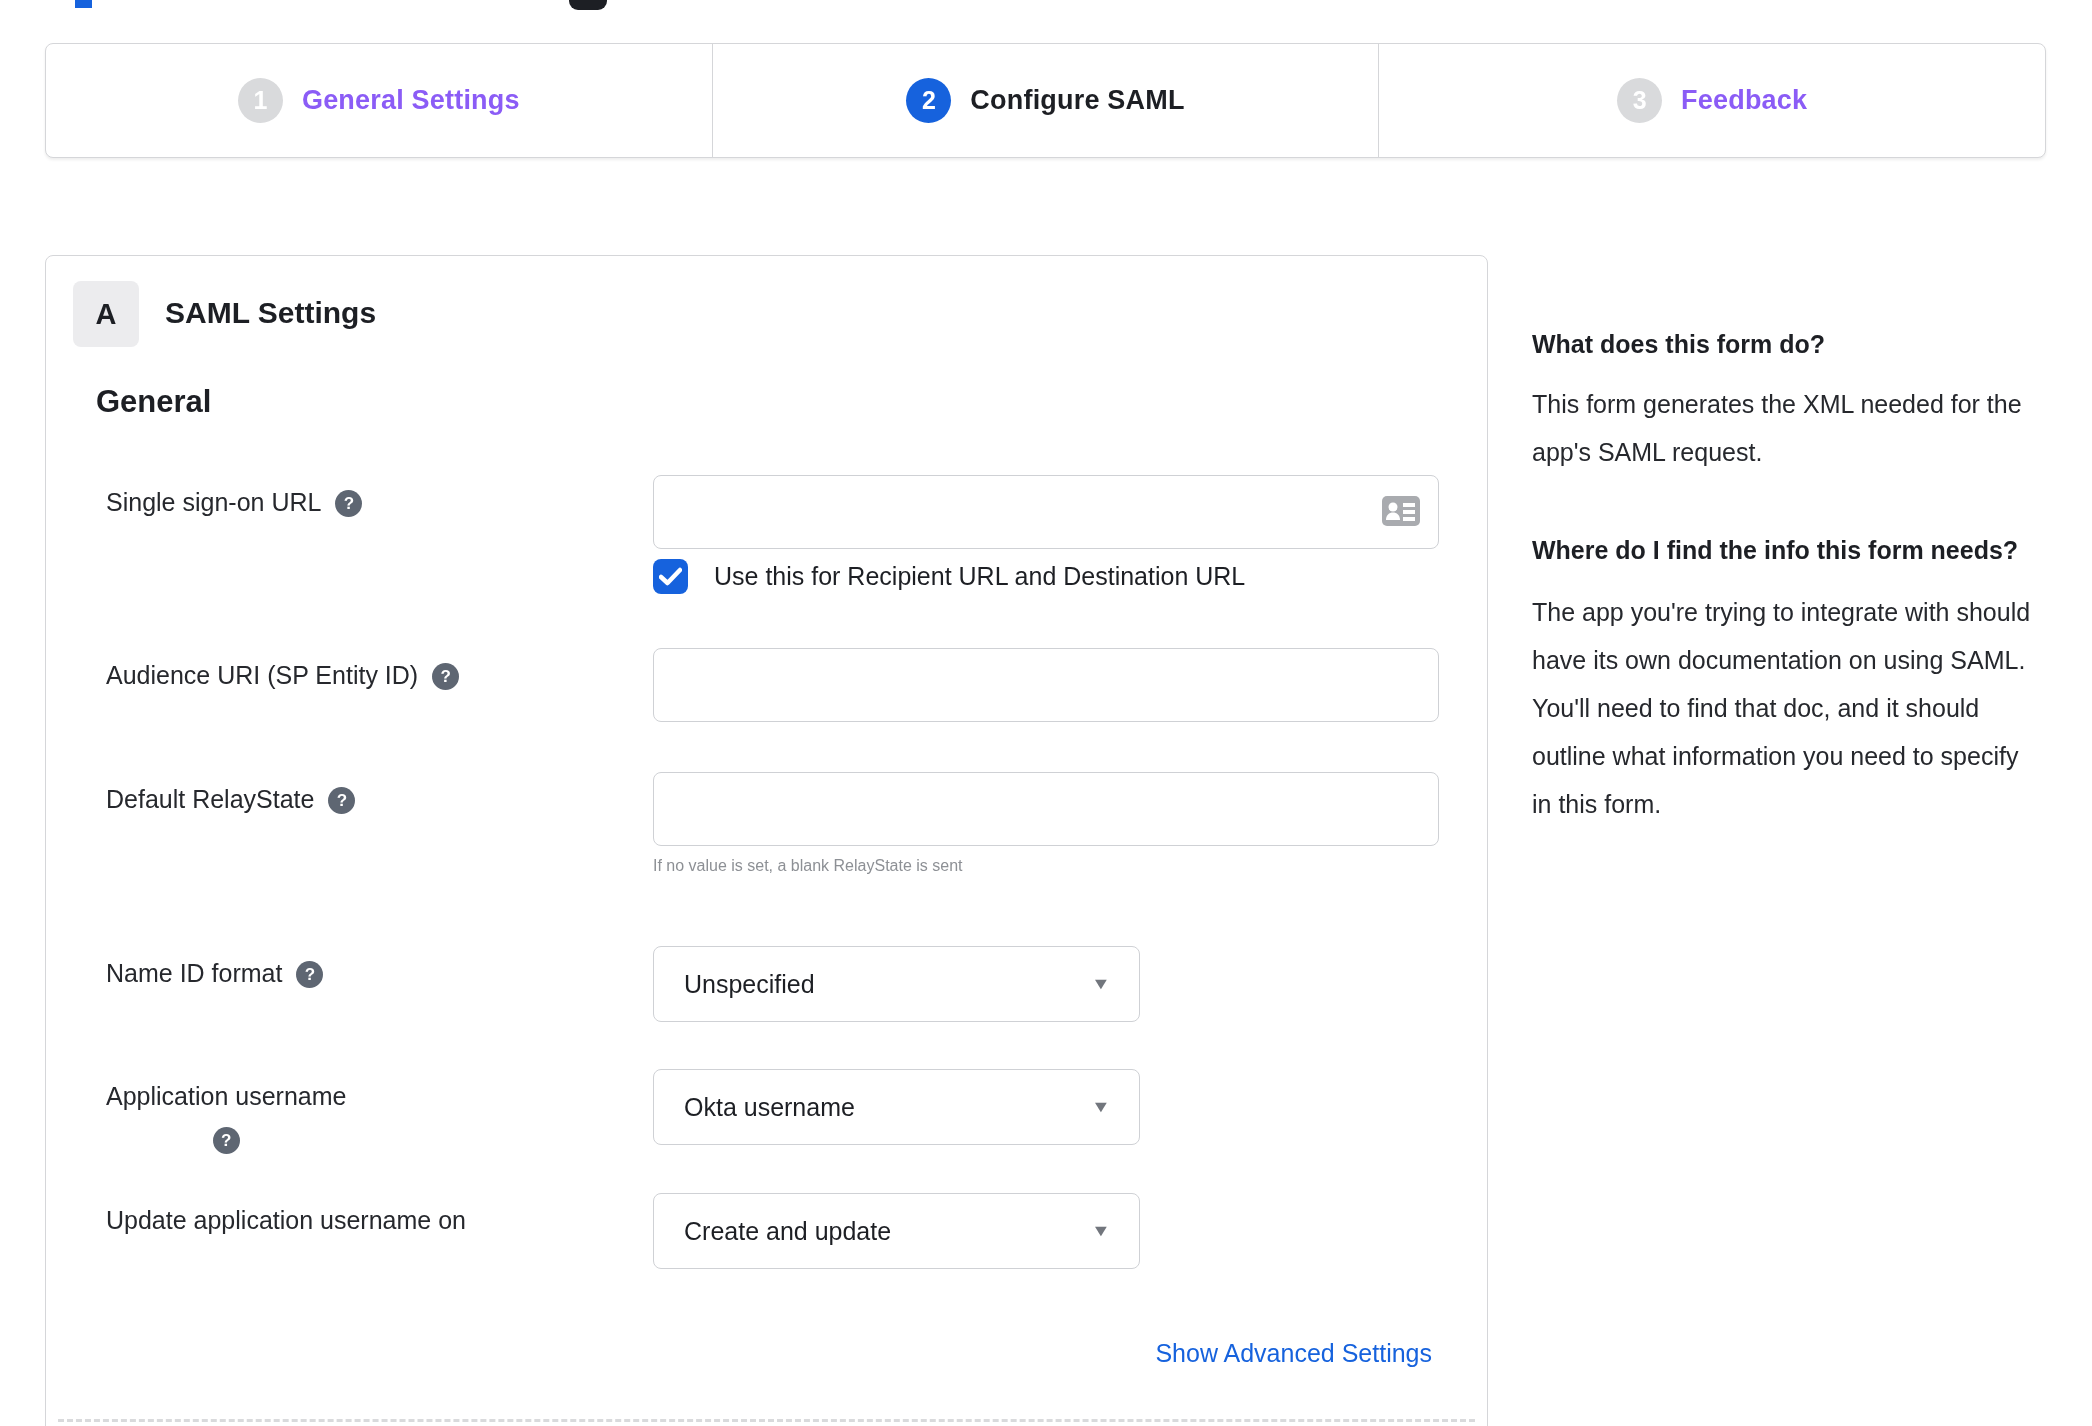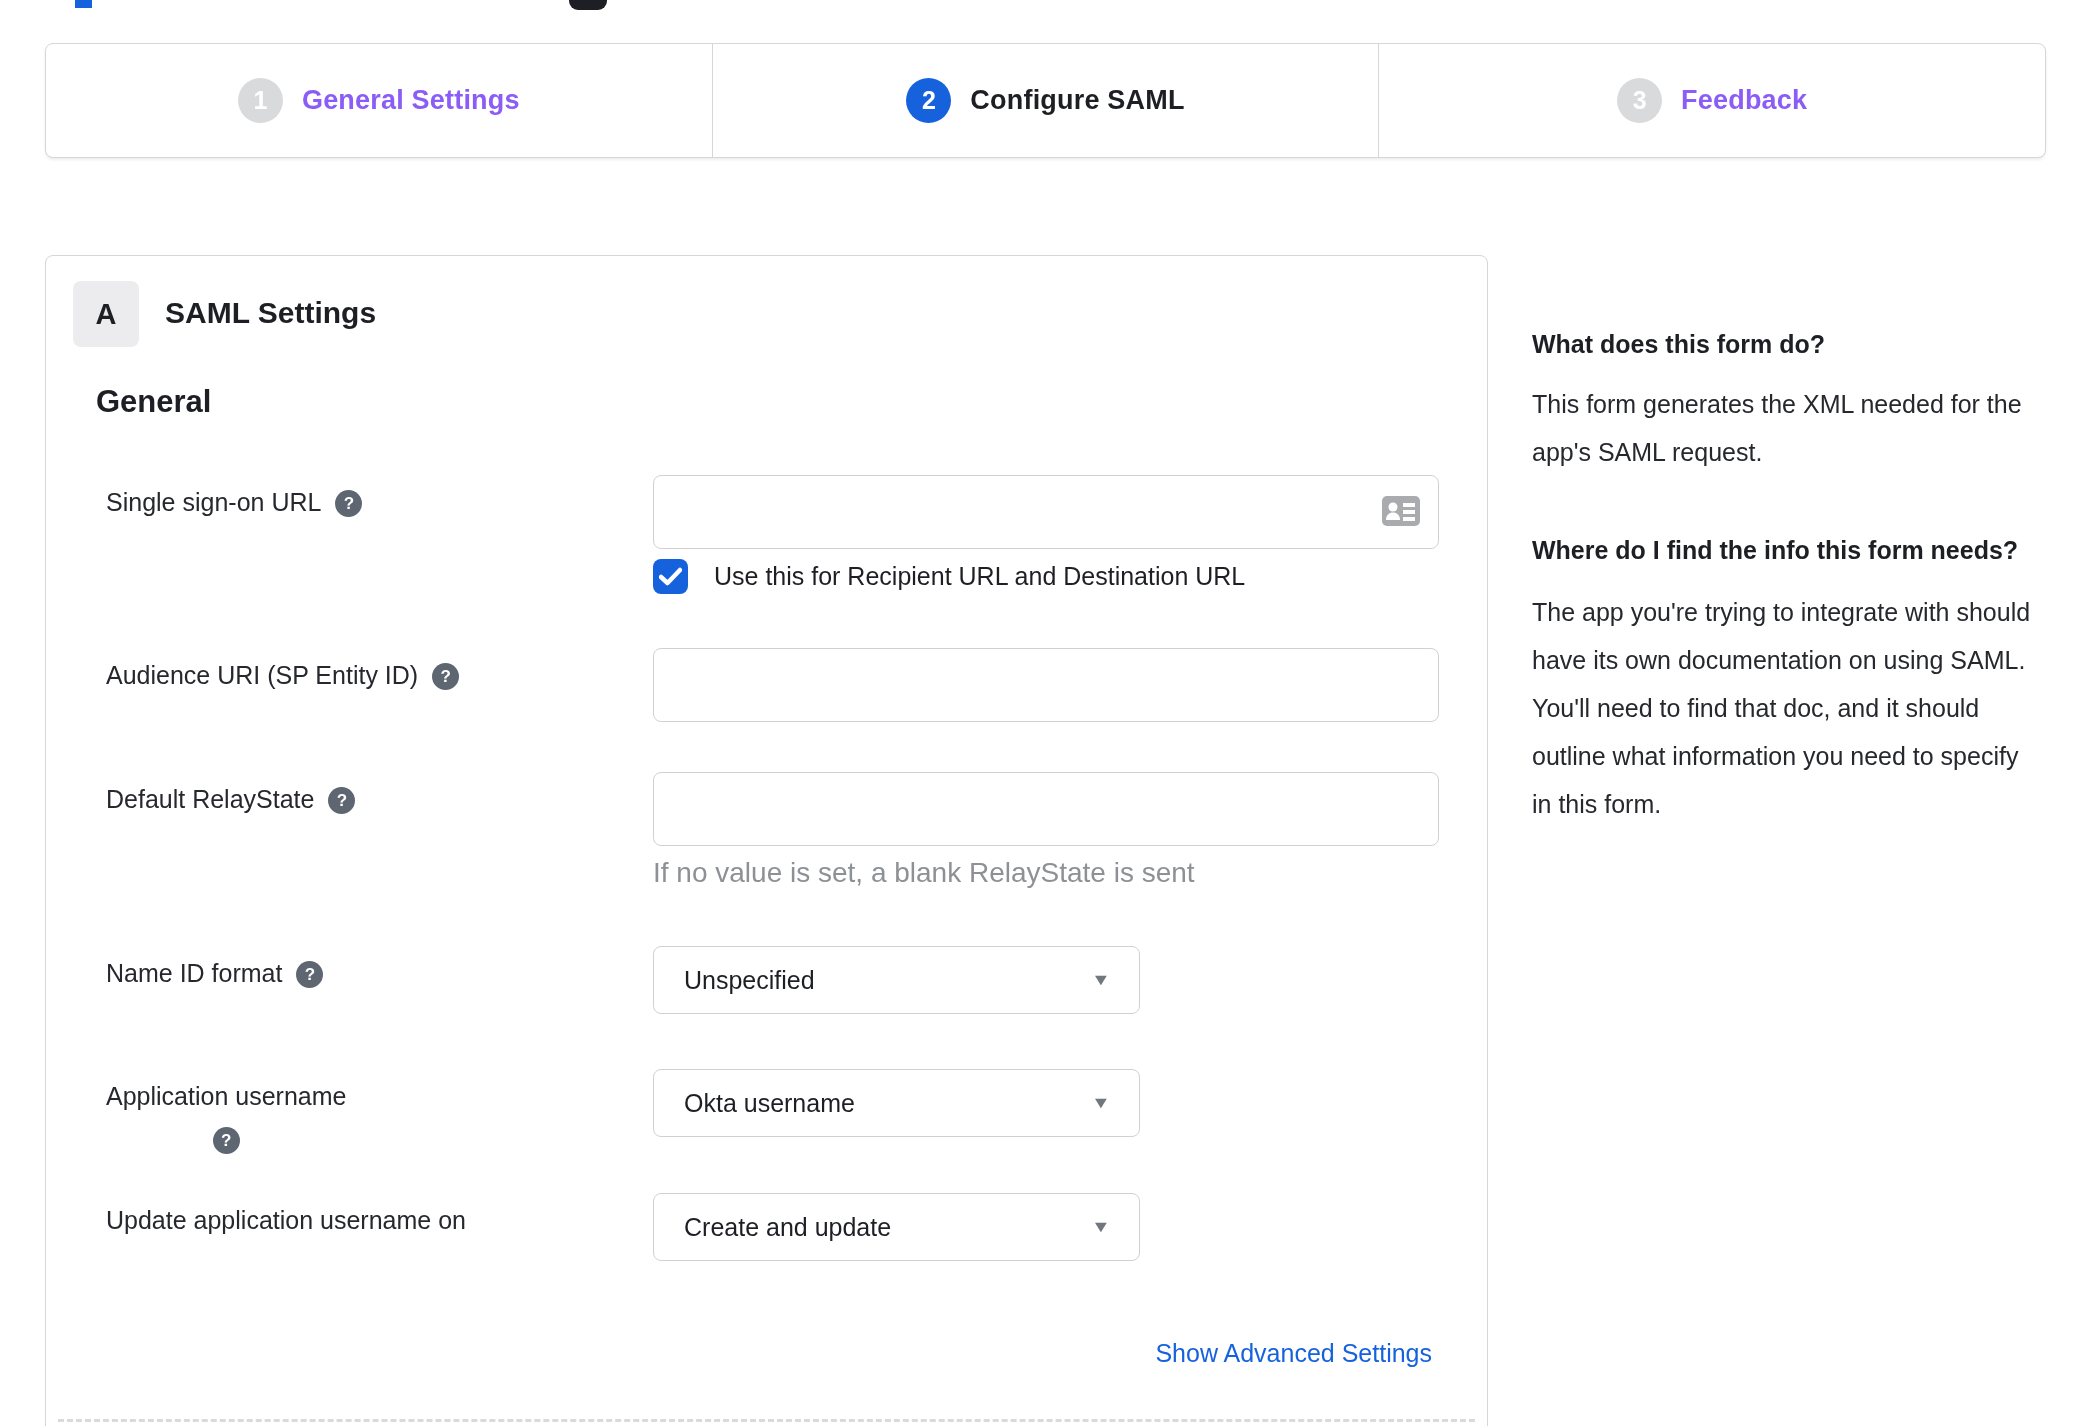--- a/index.html
+++ b/index.html
@@ -69,31 +69,31 @@
   .text-input {
     position:absolute; left:607px; width:786px; height:74px;
     border:1px solid #cfd1d5; border-radius:8px; background:#fff;
     font-size:25px; color:#1d1f24; padding:0 70px 0 26px;
     font-family:"Liberation Sans", sans-serif; outline:none;
   }
   .input-wrap { position:absolute; left:607px; width:786px; height:74px; }
   .input-wrap .text-input { position:absolute; left:0; top:0; width:100%; }
   .card-icon { position:absolute; right:18px; top:19px; width:40px; height:34px; }
 
-  .hint-text { position:absolute; left:607px; font-size:28px; color:#8d9095; }
+  .hint-text { position:absolute; left:607px; font-size:16px; color:#8d9095; }
 
   .checkbox-row { position:absolute; left:607px; display:flex; align-items:center; gap:26px; }
   .checkbox {
     width:35px; height:35px; border-radius:8px; background:#1662dd;
     display:flex; align-items:center; justify-content:center; cursor:pointer; flex:0 0 auto;
   }
   .checkbox-label { font-size:25px; color:#1d1f24; cursor:pointer; }
 
   .select-box {
-    position:absolute; left:607px; width:487px; height:68px;
+    position:absolute; left:607px; width:487px; height:76px;
     border:1px solid #cfd1d5; border-radius:8px; background:#fff;
     display:flex; align-items:center; cursor:pointer;
     padding:12px 30px; font-size:25px; color:#1d1f24;
   }
   .select-box .caret {
     margin-left:auto; font-size:16px; color:#72767d; transform:scaleX(1.25);
   }
 
   .advanced-link {
     position:absolute; right:55px; top:1083px;

